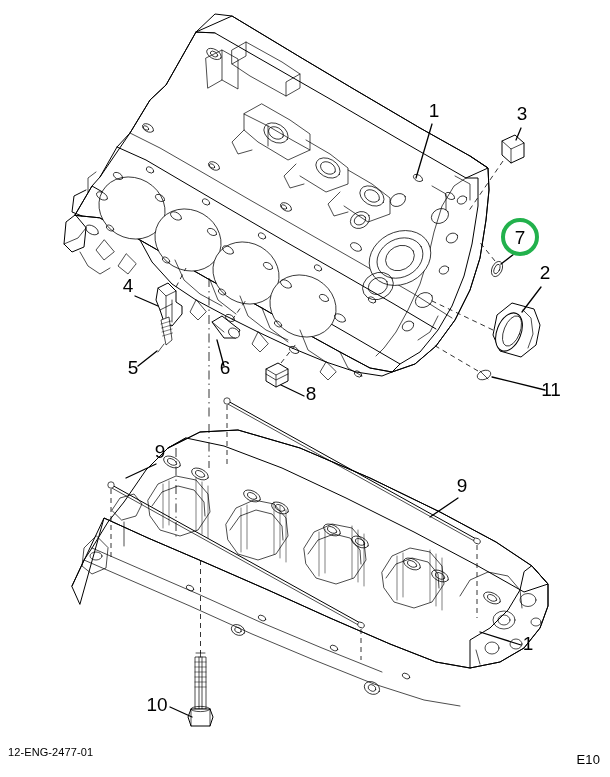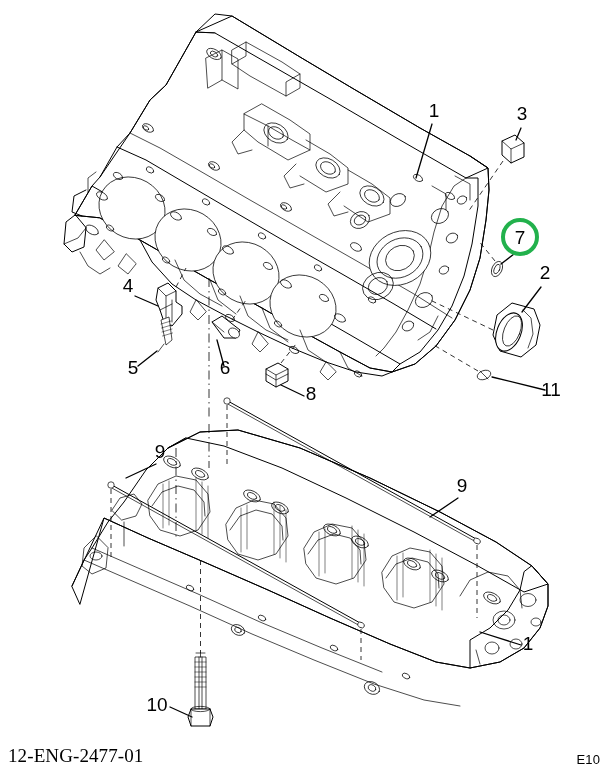--- a/index.html
+++ b/index.html
@@ -1,20 +1,20 @@
 <!DOCTYPE html>
 <html><head>
 <meta charset="utf-8">
 <style>
   html,body{margin:0;padding:0;background:#ffffff;}
   body{width:610px;height:777px;position:relative;overflow:hidden;
        font-family:"Liberation Sans", sans-serif;color:#000;}
   #sheet{position:absolute;inset:0;width:610px;height:777px;}
   .footer{position:absolute;bottom:10px;width:100%;height:18px;}
-  .foot-left{position:absolute;left:8px;bottom:0;font-size:19px;letter-spacing:.1px;font-family:Liberation Serif, serif;}
+  .foot-left{position:absolute;left:8px;bottom:9px;font-size:11px;letter-spacing:.1px;}
   .foot-right{position:absolute;right:10px;bottom:0;font-size:13px;letter-spacing:.1px;}
   svg{display:block;}
   .ln{fill:none;stroke:#000;stroke-width:1;stroke-linecap:round;stroke-linejoin:round;}
   .ln-t{fill:none;stroke:#000;stroke-width:.7;stroke-linecap:round;stroke-linejoin:round;}
   .ln-h{fill:none;stroke:#000;stroke-width:.5;stroke-linecap:round;}
   .fillw{fill:#ffffff;stroke:#000;stroke-width:1;stroke-linejoin:round;}
   .fillw-t{fill:#ffffff;stroke:#000;stroke-width:.7;stroke-linejoin:round;}
   .lead{fill:none;stroke:#000;stroke-width:1.3;stroke-linecap:round;}
   .dash{fill:none;stroke:#000;stroke-width:.8;stroke-dasharray:5 4;}
   .dashdot{fill:none;stroke:#000;stroke-width:.8;stroke-dasharray:9 4 1.5 4;}

